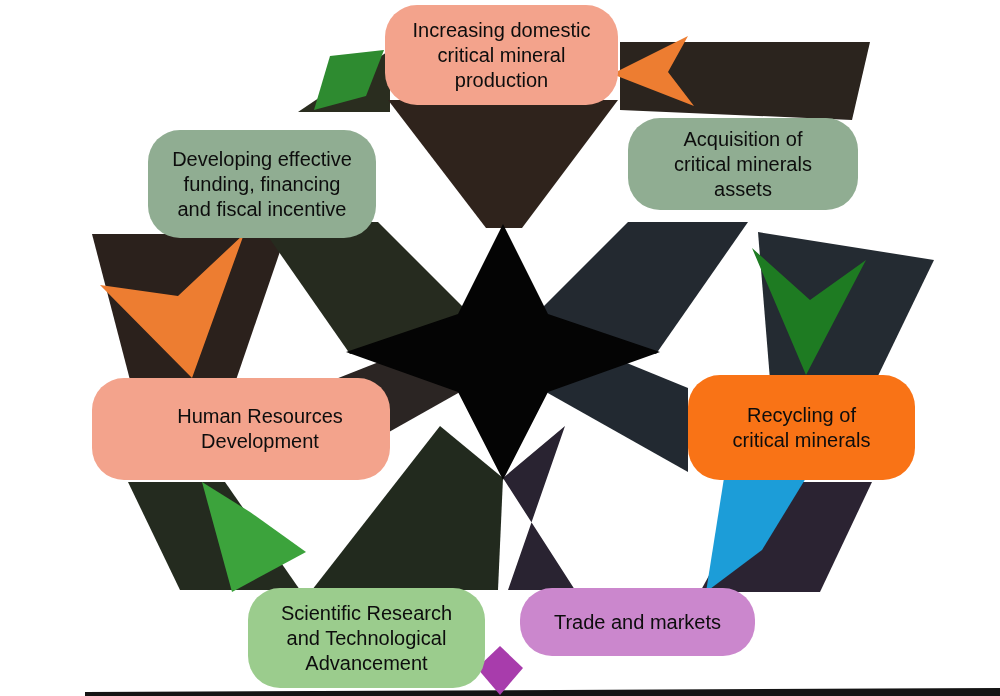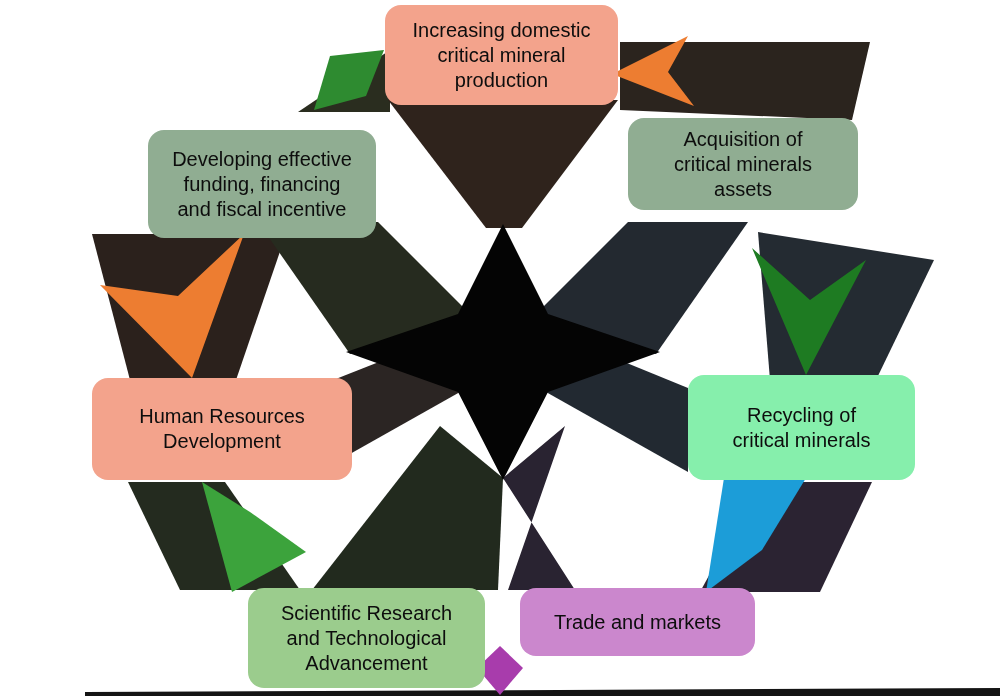--- a/index.html
+++ b/index.html
@@ -11,38 +11,38 @@
     overflow: hidden;
     font-family: "Liberation Sans", sans-serif;
   }
   svg.shape-layer {
     position: absolute;
     left: 0; top: 0;
     width: 1000px; height: 696px;
   }
   .node {
     position: absolute;
-    border-radius: 16px;
+    border-radius: 32px;
     display: flex;
     align-items: center;
     justify-content: center;
     text-align: center;
     color: #0d0d0d;
     font-size: 20px;
     line-height: 1.25;
     z-index: 5;
   }
   .node span { display: block; }
   #n-increasing  { left: 385px; top: 5px;   width: 233px; height: 100px; }
   #n-increasing span  { max-width: 180px; }
   #n-developing  { left: 148px; top: 114px; width: 228px; height: 108px; }
   #n-developing span  { max-width: 192px; }
   #n-acquisition { left: 628px; top: 118px; width: 230px; height: 92px; }
   #n-acquisition span { max-width: 162px; }
-  #n-hr          { left: 92px;  top: 378px; width: 260px; height: 102px; }
+  #n-hr          { left: 92px;  top: 378px; width: 260px; height: 102px; padding-left: 38px; }
   #n-hr span          { max-width: 175px; }
   #n-recycling   { left: 688px; top: 375px; width: 227px; height: 105px; }
   #n-recycling span   { max-width: 165px; }
   #n-scientific  { left: 248px; top: 588px; width: 237px; height: 100px; }
   #n-scientific span  { max-width: 185px; }
   #n-trade       { left: 520px; top: 588px; width: 235px; height: 68px; }
   #n-trade span       { max-width: 210px; }
 </style>
 </head>
 <body>
@@ -85,21 +85,21 @@
   </div>
 
   <div class="node" id="n-acquisition" style="background: rgb(144, 173, 146);">
     <span>Acquisition of critical minerals assets</span>
   </div>
 
   <div class="node" id="n-hr" style="background: rgb(243, 163, 140);">
     <span>Human Resources Development</span>
   </div>
 
-  <div class="node" id="n-recycling" style="background: #86efac;">
+  <div class="node" id="n-recycling" style="background: #f97316;">
     <span>Recycling of critical minerals</span>
   </div>
 
   <div class="node" id="n-scientific" style="background: rgb(155, 204, 141);">
     <span>Scientific Research and Technological Advancement</span>
   </div>
 
   <div class="node" id="n-trade" style="background: rgb(203, 135, 205);">
     <span>Trade and markets</span>
   </div>

